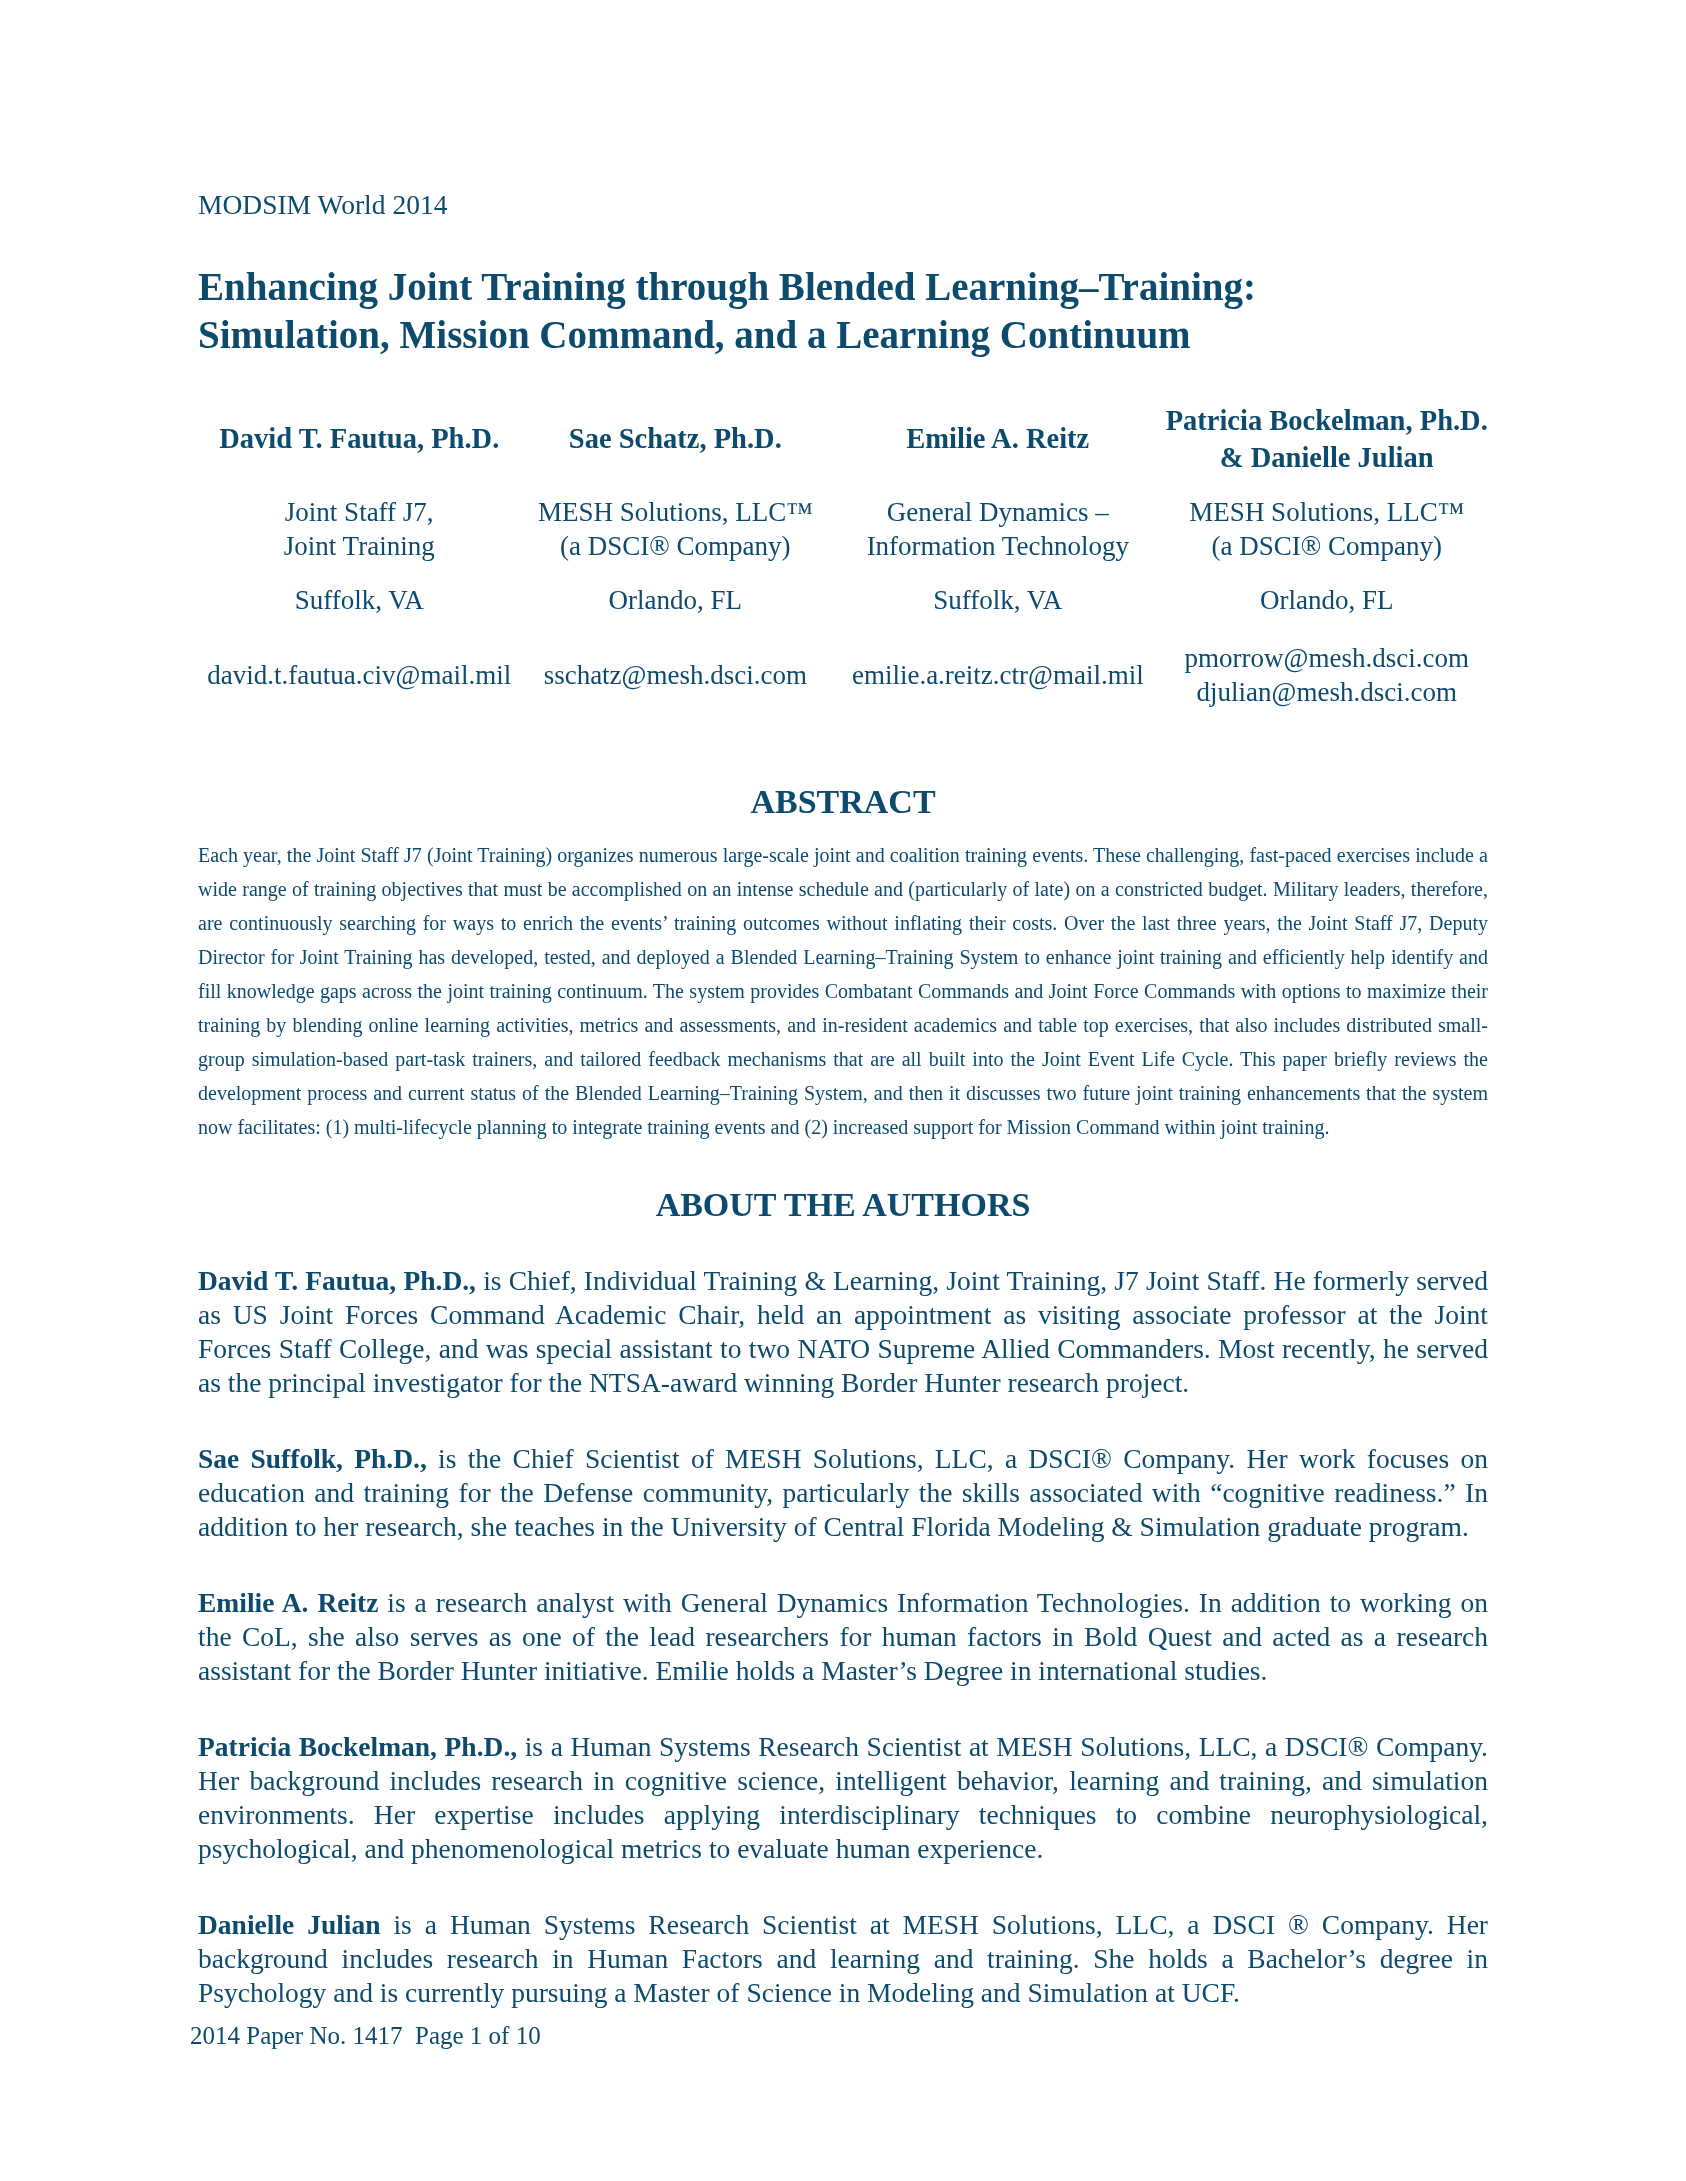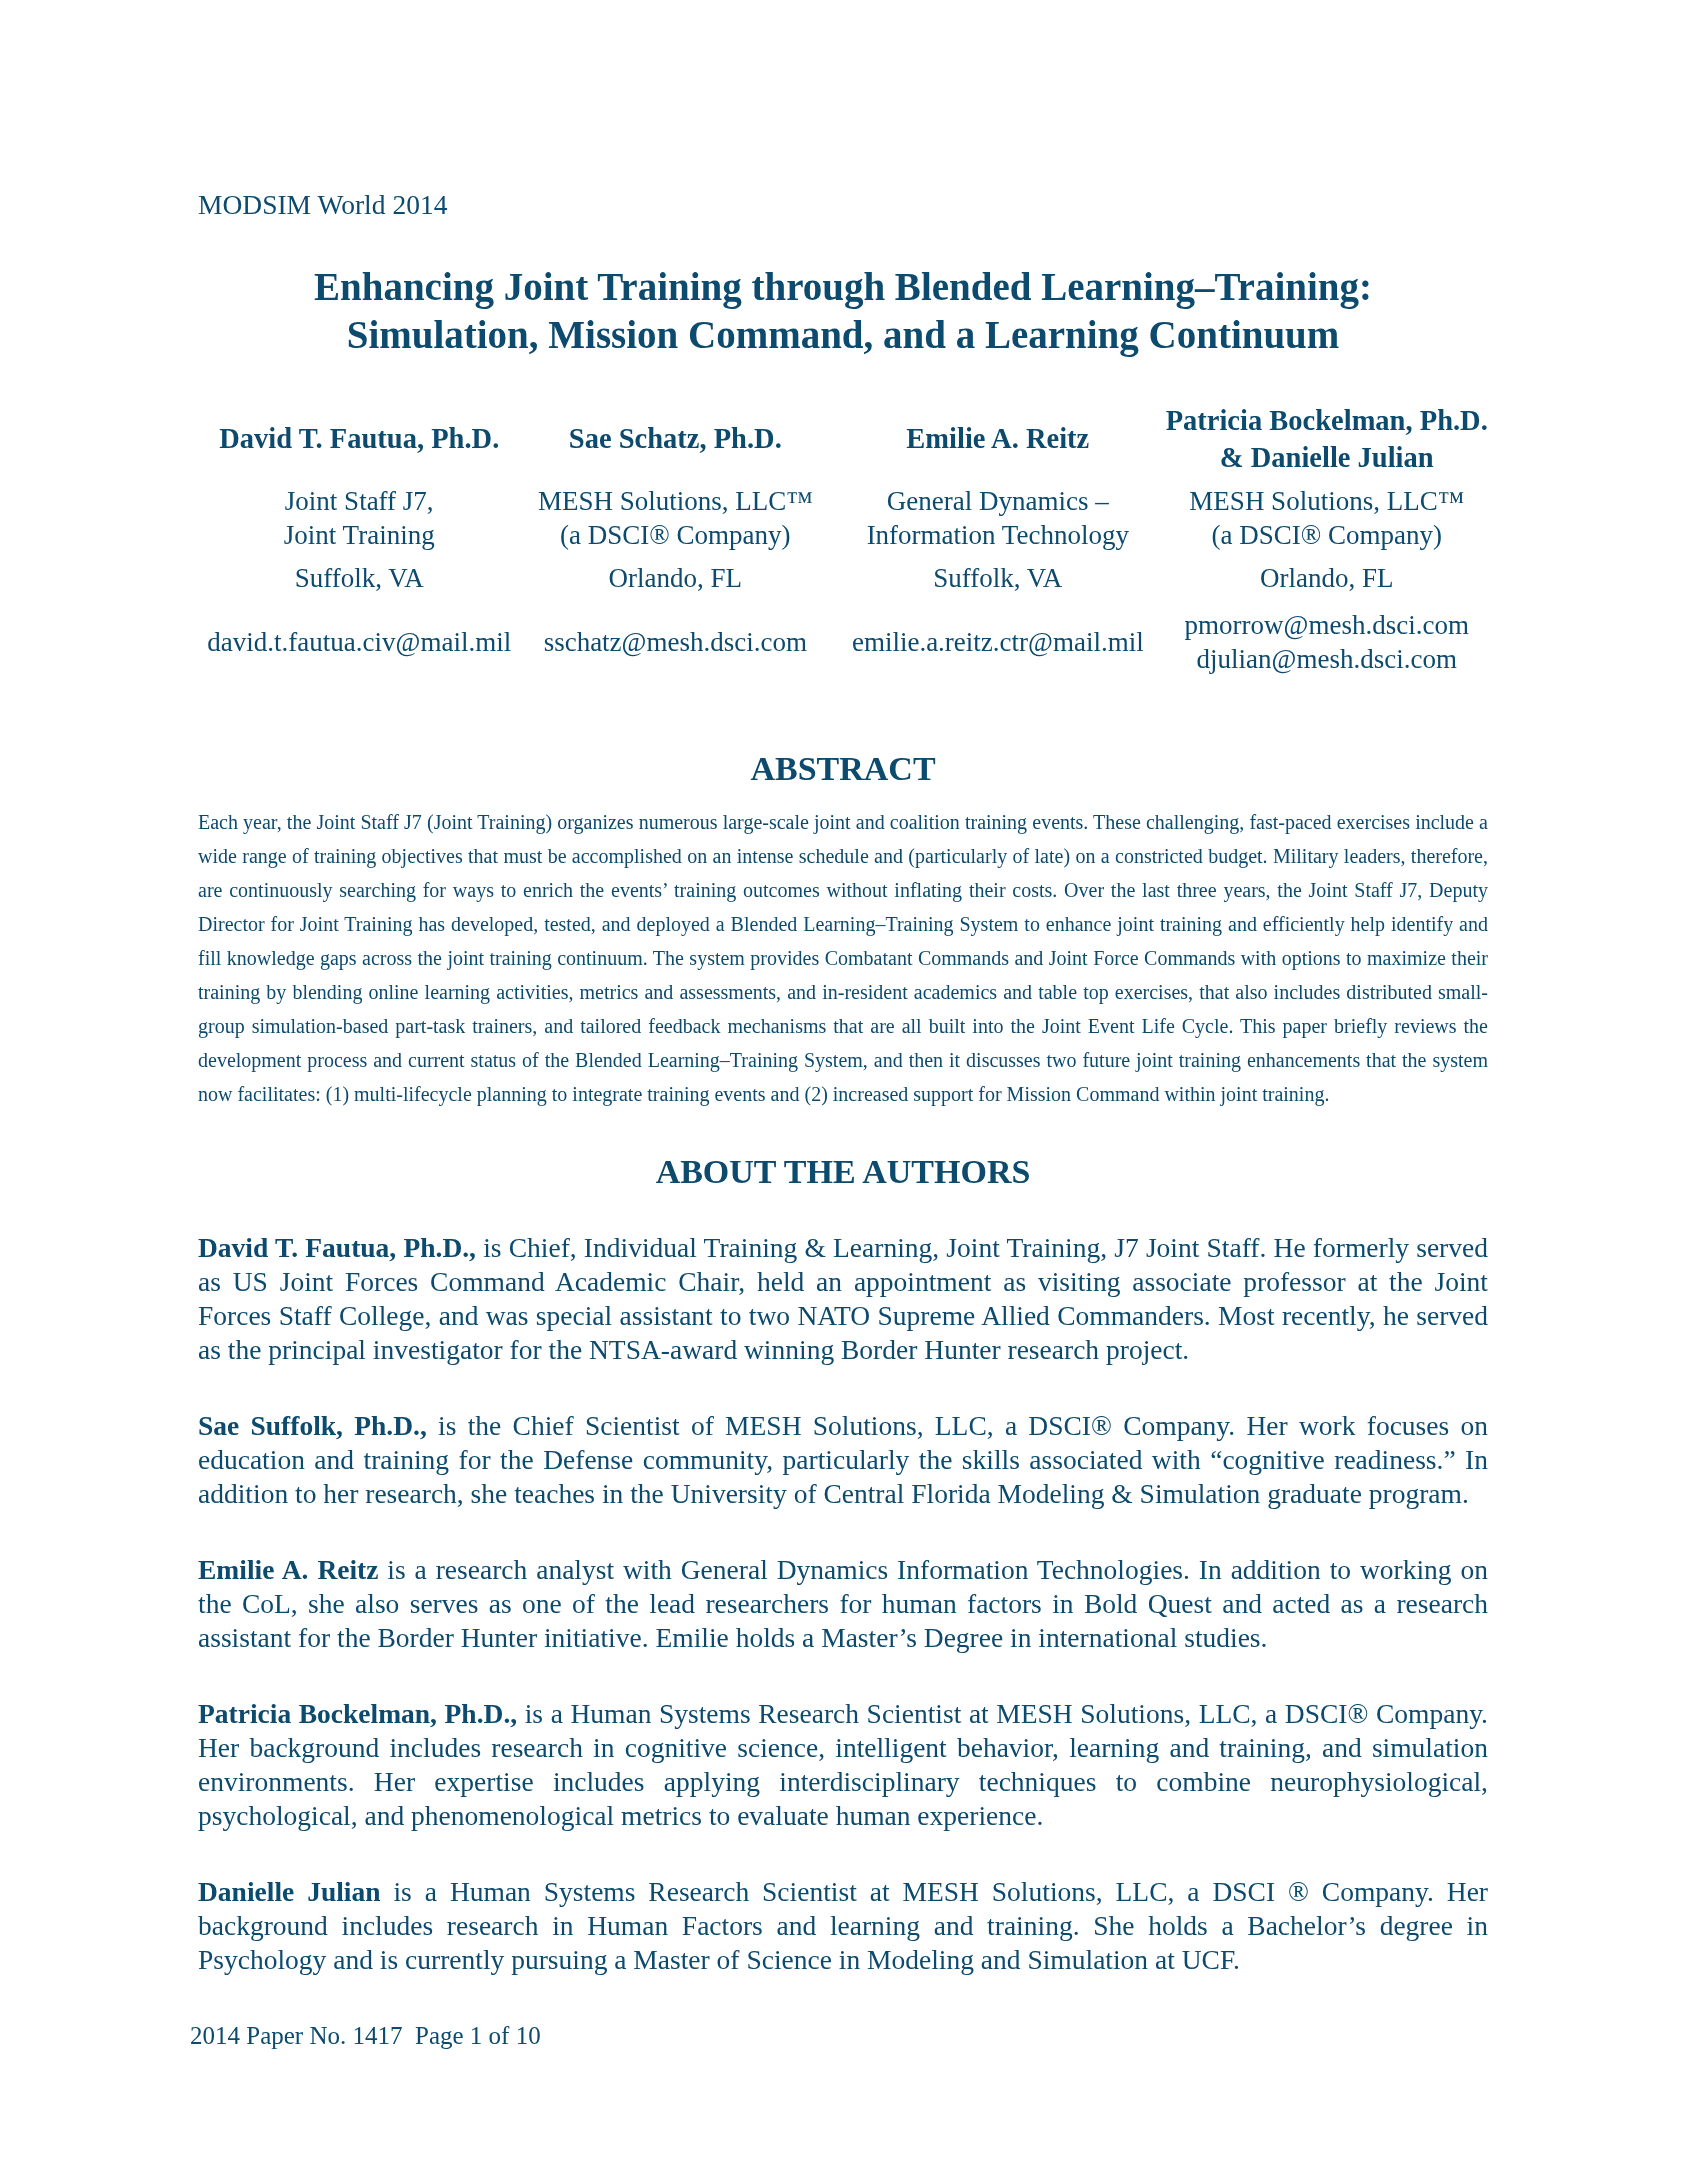--- a/index.html
+++ b/index.html
@@ -16,30 +16,29 @@
   .content {
     padding: 188px 198px 0 198px;
   }
   .running-header {
     font-size: 27.5px;
     line-height: 33px;
     text-align: left;
   }
   .paper-title {
     margin-top: 42px;
-    text-align: center;
     font-weight: bold;
     font-size: 39px;
     line-height: 48px;
   }
   .authors-grid {
     margin-top: 40px;
     display: grid;
     grid-template-columns: 25% 24% 26% 25%;
-    row-gap: 1px;
+    row-gap: 12px;
     font-size: 27px;
     line-height: 34px;
     text-align: center;
   }
   .cell {
     display: flex;
     flex-direction: column;
     justify-content: center;
     align-items: center;
   }

